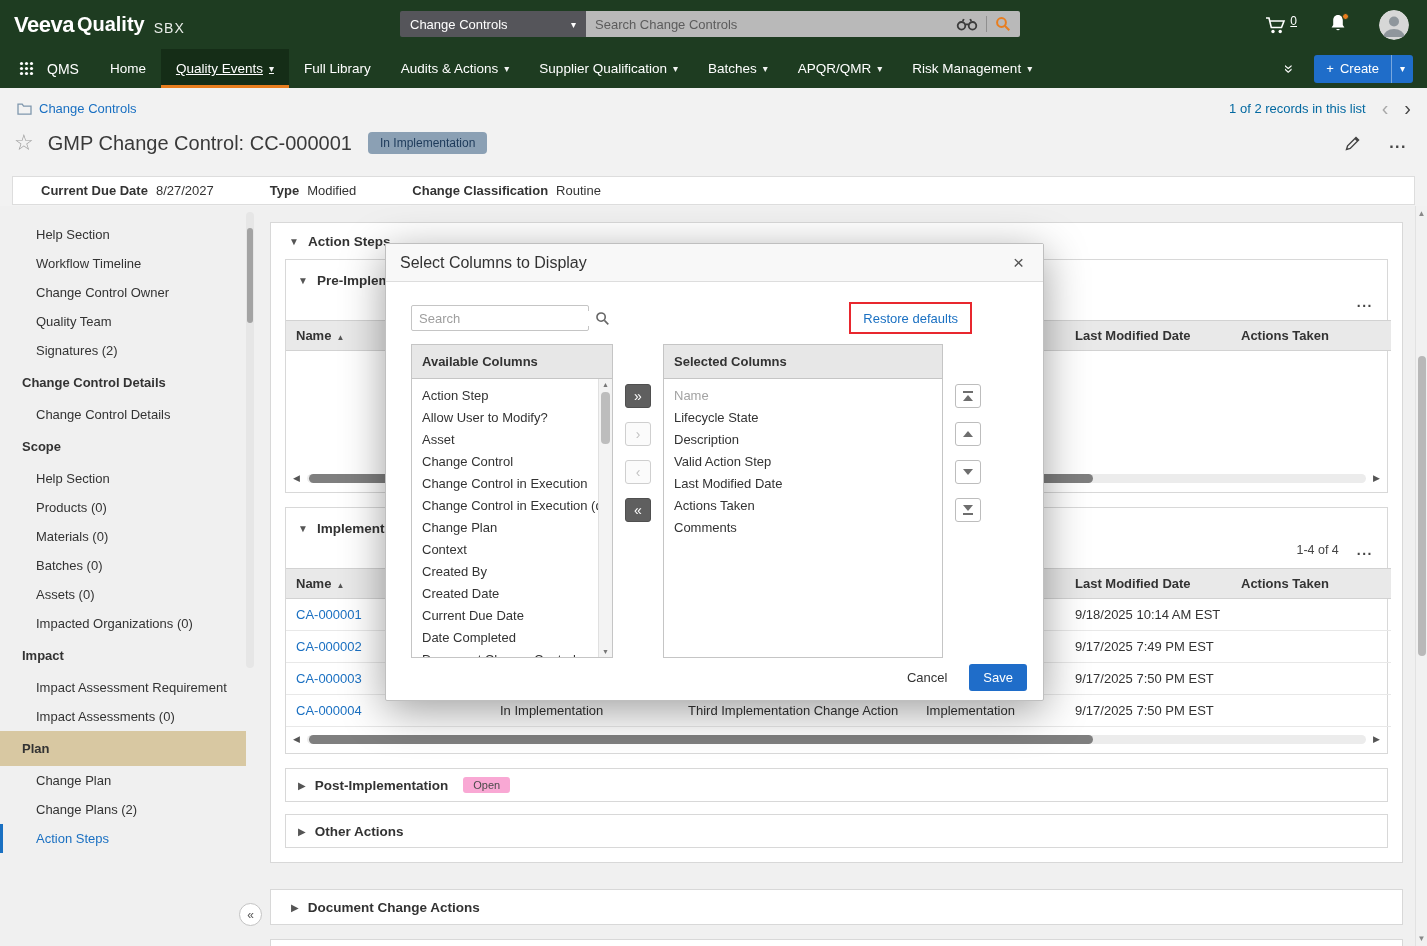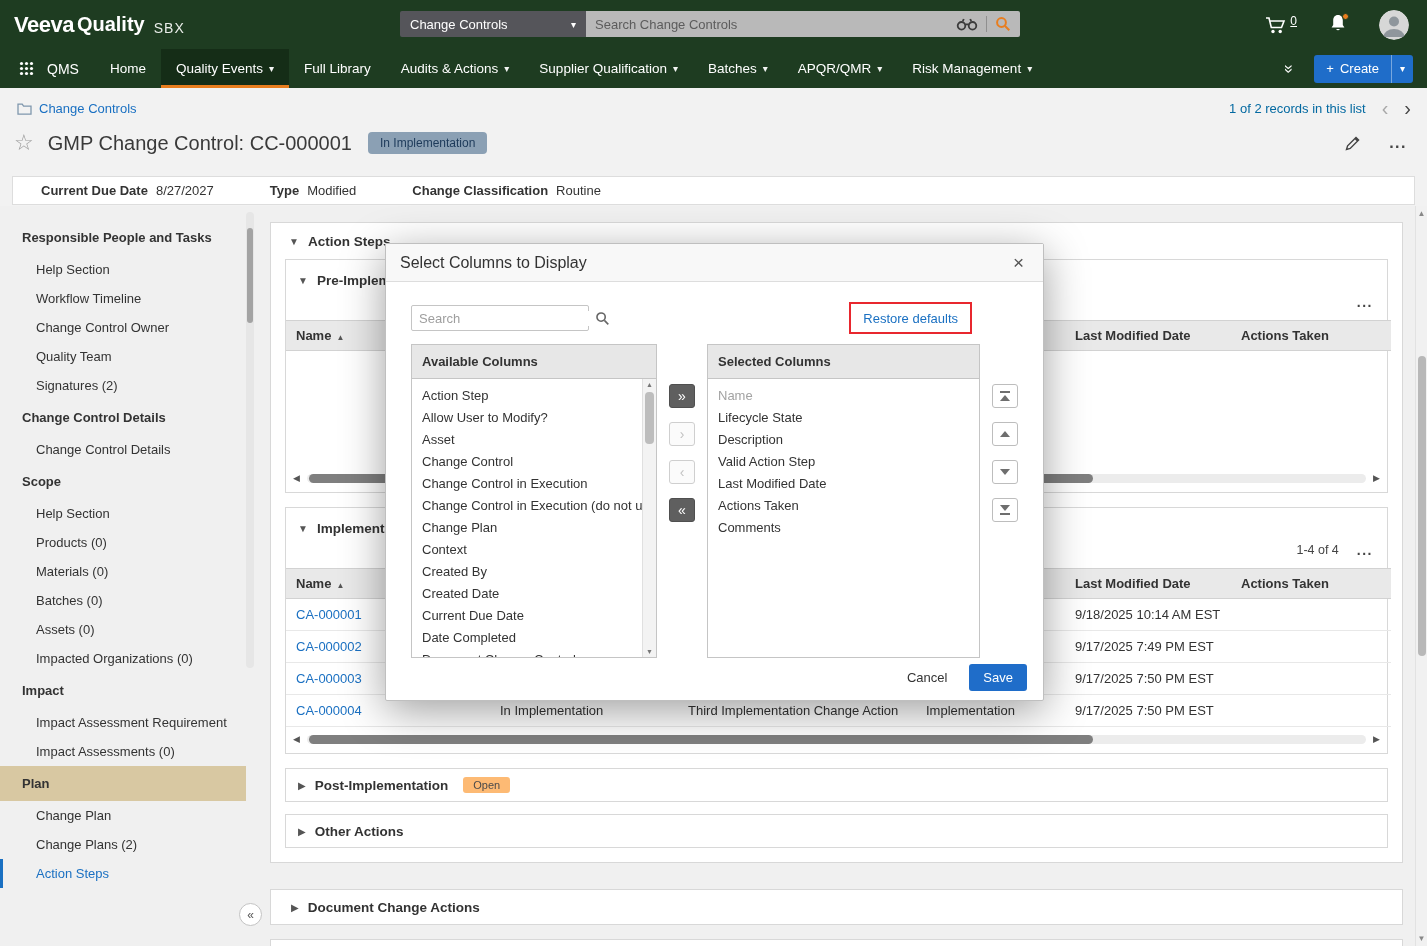--- a/index.html
+++ b/index.html
@@ -25,21 +25,21 @@
   .bell-btn { position:relative; cursor:pointer; }
   .bell-dot { position:absolute; top:0; right:-2px; width:7px; height:7px; border-radius:50%; background:#e87d1e; border:1px solid #1e3c21; }
   .avatar-btn { width:30px; height:30px; border-radius:50%; overflow:hidden; cursor:pointer; }
 
   
   .navbar { position:absolute; top:49px; left:0; right:0; height:39px; background:#1e3c21; display:flex; align-items:stretch; padding-left:10px; }
   .grid-btn { display:flex; align-items:center; padding:0 9px; cursor:pointer; }
   .qms { color:#fff; font-size:14px; display:flex; align-items:center; padding:0 16px 0 4px; }
   .tab { display:flex; align-items:center; gap:6px; padding:0 15px; color:#fff; font-size:13.5px; cursor:pointer; white-space:nowrap; }
   .tab .caret { font-size:10px; opacity:.95; }
-  .tab.active { background:#152d17; box-shadow:inset 0 -3px 0 #e87d1e; }
+  .tab.active { background:#152d17; box-shadow:inset 0 -3px 0 #e87d1e;text-decoration:underline; }
   .nav-right { margin-left:auto; display:flex; align-items:center; gap:20px; padding-right:14px; }
   .more-tabs { color:#fff; font-size:16px; transform:rotate(90deg); cursor:pointer; }
   .create-btn { display:flex; height:28px; border-radius:3px; overflow:hidden; cursor:pointer; }
   .create-main { background:#1f6dc9; color:#fff; font-size:13px; display:flex; align-items:center; gap:6px; padding:0 12px; border-right:1px solid rgba(255,255,255,.4); }
   .create-caret { background:#1f6dc9; color:#fff; display:flex; align-items:center; padding:0 8px; font-size:10px; }
 
   
   .header-zone { position:absolute; top:88px; left:0; right:0; height:118px; background:#f2f2f2; }
   .breadcrumb-row { position:absolute; top:13px; left:17px; display:flex; align-items:center; gap:7px; }
   .breadcrumb-link { color:#1a70c2; font-size:13px; cursor:pointer; }
@@ -86,21 +86,21 @@
   th .sort { font-size:8px; color:#555; margin-left:5px; }
   td { font-size:13px; color:#333; padding:8px 10px; border-bottom:1px solid #e8e8e8; white-space:nowrap; overflow:hidden; }
   td.link { color:#1a70c2; cursor:pointer; }
   .col-name{width:204px}.col-state{width:188px}.col-desc{width:238px}.col-valid{width:149px}.col-mod{width:166px}.col-act{width:160px}
   .pre-empty { height:115px; background:#fff; }
   .hscroll { display:flex; align-items:center; gap:7px; padding:7px 7px 9px; }
   .hs-arrow { font-size:9px; color:#555; cursor:pointer; }
   .hs-track { flex:1; height:9px; background:#ececec; border-radius:5px; position:relative; }
   .hs-thumb { position:absolute; left:2px; top:0; height:9px; width:74%; background:#7f7f7f; border-radius:5px; cursor:grab; }
   .bar-row { border:1px solid #d8d8d8; height:34px; display:flex; align-items:center; gap:9px; padding:0 12px; margin-bottom:12px; background:#fff; }
-  .open-badge { background:#fdba74; color:#4a4a4a; font-size:11px; padding:2px 10px; border-radius:3px; margin-left:6px; }
+  .open-badge { background:#f9a8d4; color:#4a4a4a; font-size:11px; padding:2px 10px; border-radius:3px; margin-left:6px; }
   .standalone { height:36px; display:flex; align-items:center; gap:9px; padding:0 20px; }
   .card-doc { margin-top:26px; }
   .card-eff { margin-top:14px; }
 
   .page-scrollbar { position:absolute; right:0; top:0; width:12px; bottom:0; background:#f1f1f1; border-left:1px solid #e2e2e2; }
   .ps-up { position:absolute; top:3px; left:0; width:100%; text-align:center; color:#888; font-size:8px; cursor:pointer; }
   .ps-down { position:absolute; bottom:3px; left:0; width:100%; text-align:center; color:#888; font-size:8px; cursor:pointer; }
   .ps-thumb { position:absolute; top:150px; left:2px; width:8px; height:300px; background:#b8b8b8; border-radius:4px; cursor:grab; }
 
   
@@ -110,21 +110,21 @@
   .modal-close { margin-left:auto; font-size:19px; color:#555; cursor:pointer; padding:0 5px; }
   .modal-body { position:relative; padding:20px 25px 0; }
   .modal-srow { display:flex; align-items:center; justify-content:space-between; }
   .msearch { width:178px; height:26px; border:1px solid #c5c5c5; border-radius:2px; display:flex; align-items:center; padding:0 7px; }
   .msearch input { flex:1; border:0; outline:0; font-size:13px; font-family:inherit; color:#333; }
   .msearch input::placeholder { color:#9e9e9e; opacity:1; }
   .restore-wrap { border:2px solid #e8272e; padding:5px 12px; margin-right:46px; }
   .restore-link { color:#1a70c2; font-size:13px; cursor:pointer; white-space:nowrap; }
   .cols-row { display:flex; margin-top:10px; align-items:flex-start; }
   .listbox { border:1px solid #c5c5c5; height:314px; display:flex; flex-direction:column; background:#fff; }
-  .lb-avail { width:246px; }
+  .lb-avail { width:202px; }
   .lb-sel { width:280px; }
   .lb-header { background:#e7e7e7; border-bottom:1px solid #c5c5c5; font-size:13px; font-weight:bold; color:#333; padding:9px 10px; }
   .lb-body { flex:1; position:relative; overflow:hidden; padding-top:6px; }
   .lb-item { font-size:13px; color:#333; padding:2px 16px 2px 10px; line-height:18px; cursor:pointer; white-space:nowrap; }
   .lb-item.locked { color:#a3a3a3; cursor:default; }
   .lb-scroll { position:absolute; right:0; top:0; bottom:0; width:14px; background:#f3f3f3; border-left:1px solid #e0e0e0; }
   .lbs-up { position:absolute; top:2px; width:100%; text-align:center; color:#777; font-size:7px; cursor:pointer; }
   .lbs-down { position:absolute; bottom:2px; width:100%; text-align:center; color:#777; font-size:7px; cursor:pointer; }
   .lbs-thumb { position:absolute; top:13px; left:2px; width:9px; height:52px; background:#bdbdbd; border-radius:4px; cursor:grab; }
   .midbtns { display:flex; flex-direction:column; gap:14px; margin:40px 12px 0; }
@@ -298,21 +298,20 @@
       <div class="field">
         <span class="field-label">Change Classification</span>
         <span>Routine</span>
       </div>
     </div>
   </div>
 
   <div class="content">
 
     <aside class="sidebar">
-      <div class="sb-header">Responsible People and Tasks</div>
       <div class="sb-item">Help Section</div>
       <div class="sb-item">Workflow Timeline</div>
       <div class="sb-item">Change Control Owner</div>
       <div class="sb-item">Quality Team</div>
       <div class="sb-item">Signatures (2)</div>
 
       <div class="sb-header">Change Control Details</div>
       <div class="sb-item">Change Control Details</div>
 
       <div class="sb-header">Scope</div>

